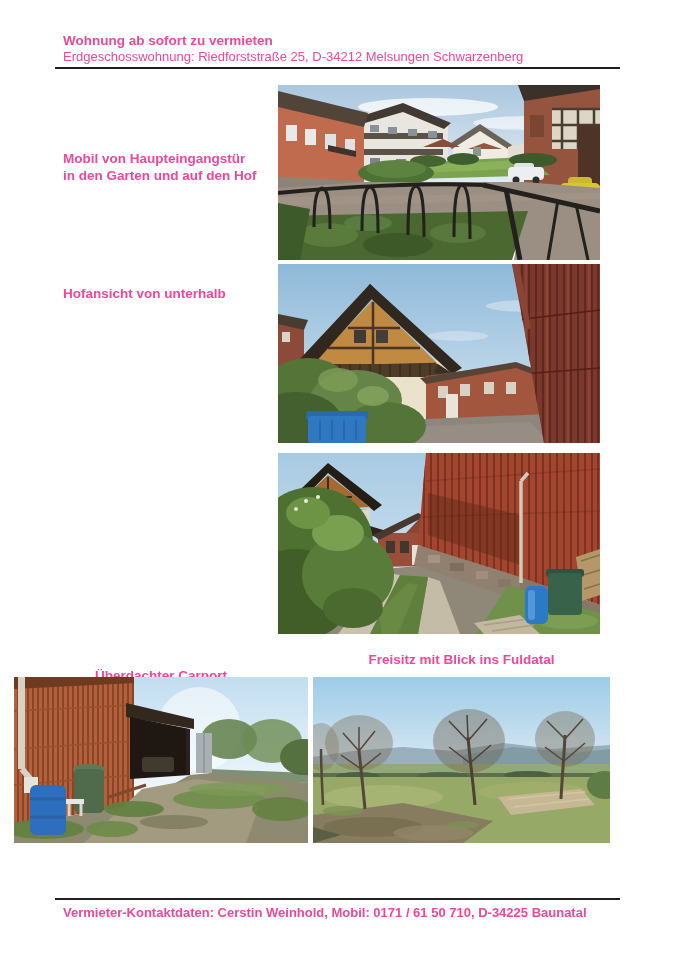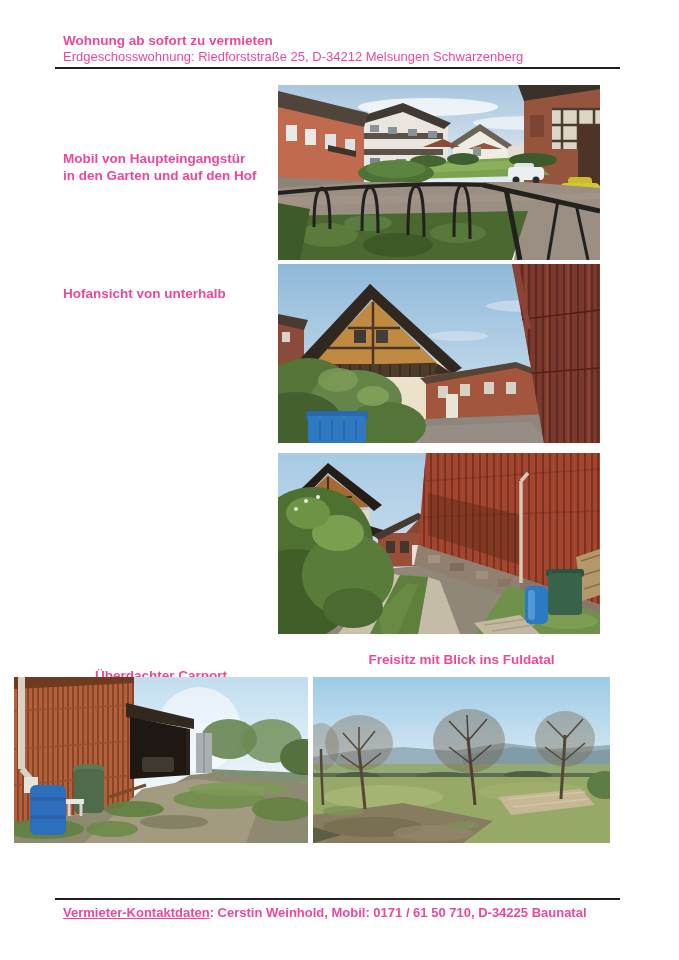--- a/index.html
+++ b/index.html
@@ -9,21 +9,21 @@
   }
   .abs { position:absolute; }
   .title { font-size:13.5px; font-weight:700; line-height:16px; }
   .subtitle { font-size:13px; font-weight:400; line-height:16px; }
   .rule { border-top:2px solid #1f1f1f; height:0; }
   .caption { font-size:13.5px; font-weight:700; line-height:17px; white-space:pre-line; }
   .caption.center { text-align:center; }
   .photo { overflow:hidden; }
   .photo svg { display:block; width:100%; height:100%; }
   .footer-text { font-size:13px; font-weight:700; line-height:16px; white-space:nowrap; }
-  .footer-label { text-decoration:underline; }
+  .footer-label { }
 </style>
 </head>
 <body>
 
 <div class="page">
 
   <div class="abs title" style="left:63px; top:33px;">Wohnung ab sofort zu vermieten</div>
   <div class="abs subtitle" style="left:63px; top:49px;">Erdgeschosswohnung: Riedforststraße 25, D-34212 Melsungen Schwarzenberg</div>
   <div class="abs rule" style="left:55px; top:67px; width:565px;"></div>
 

